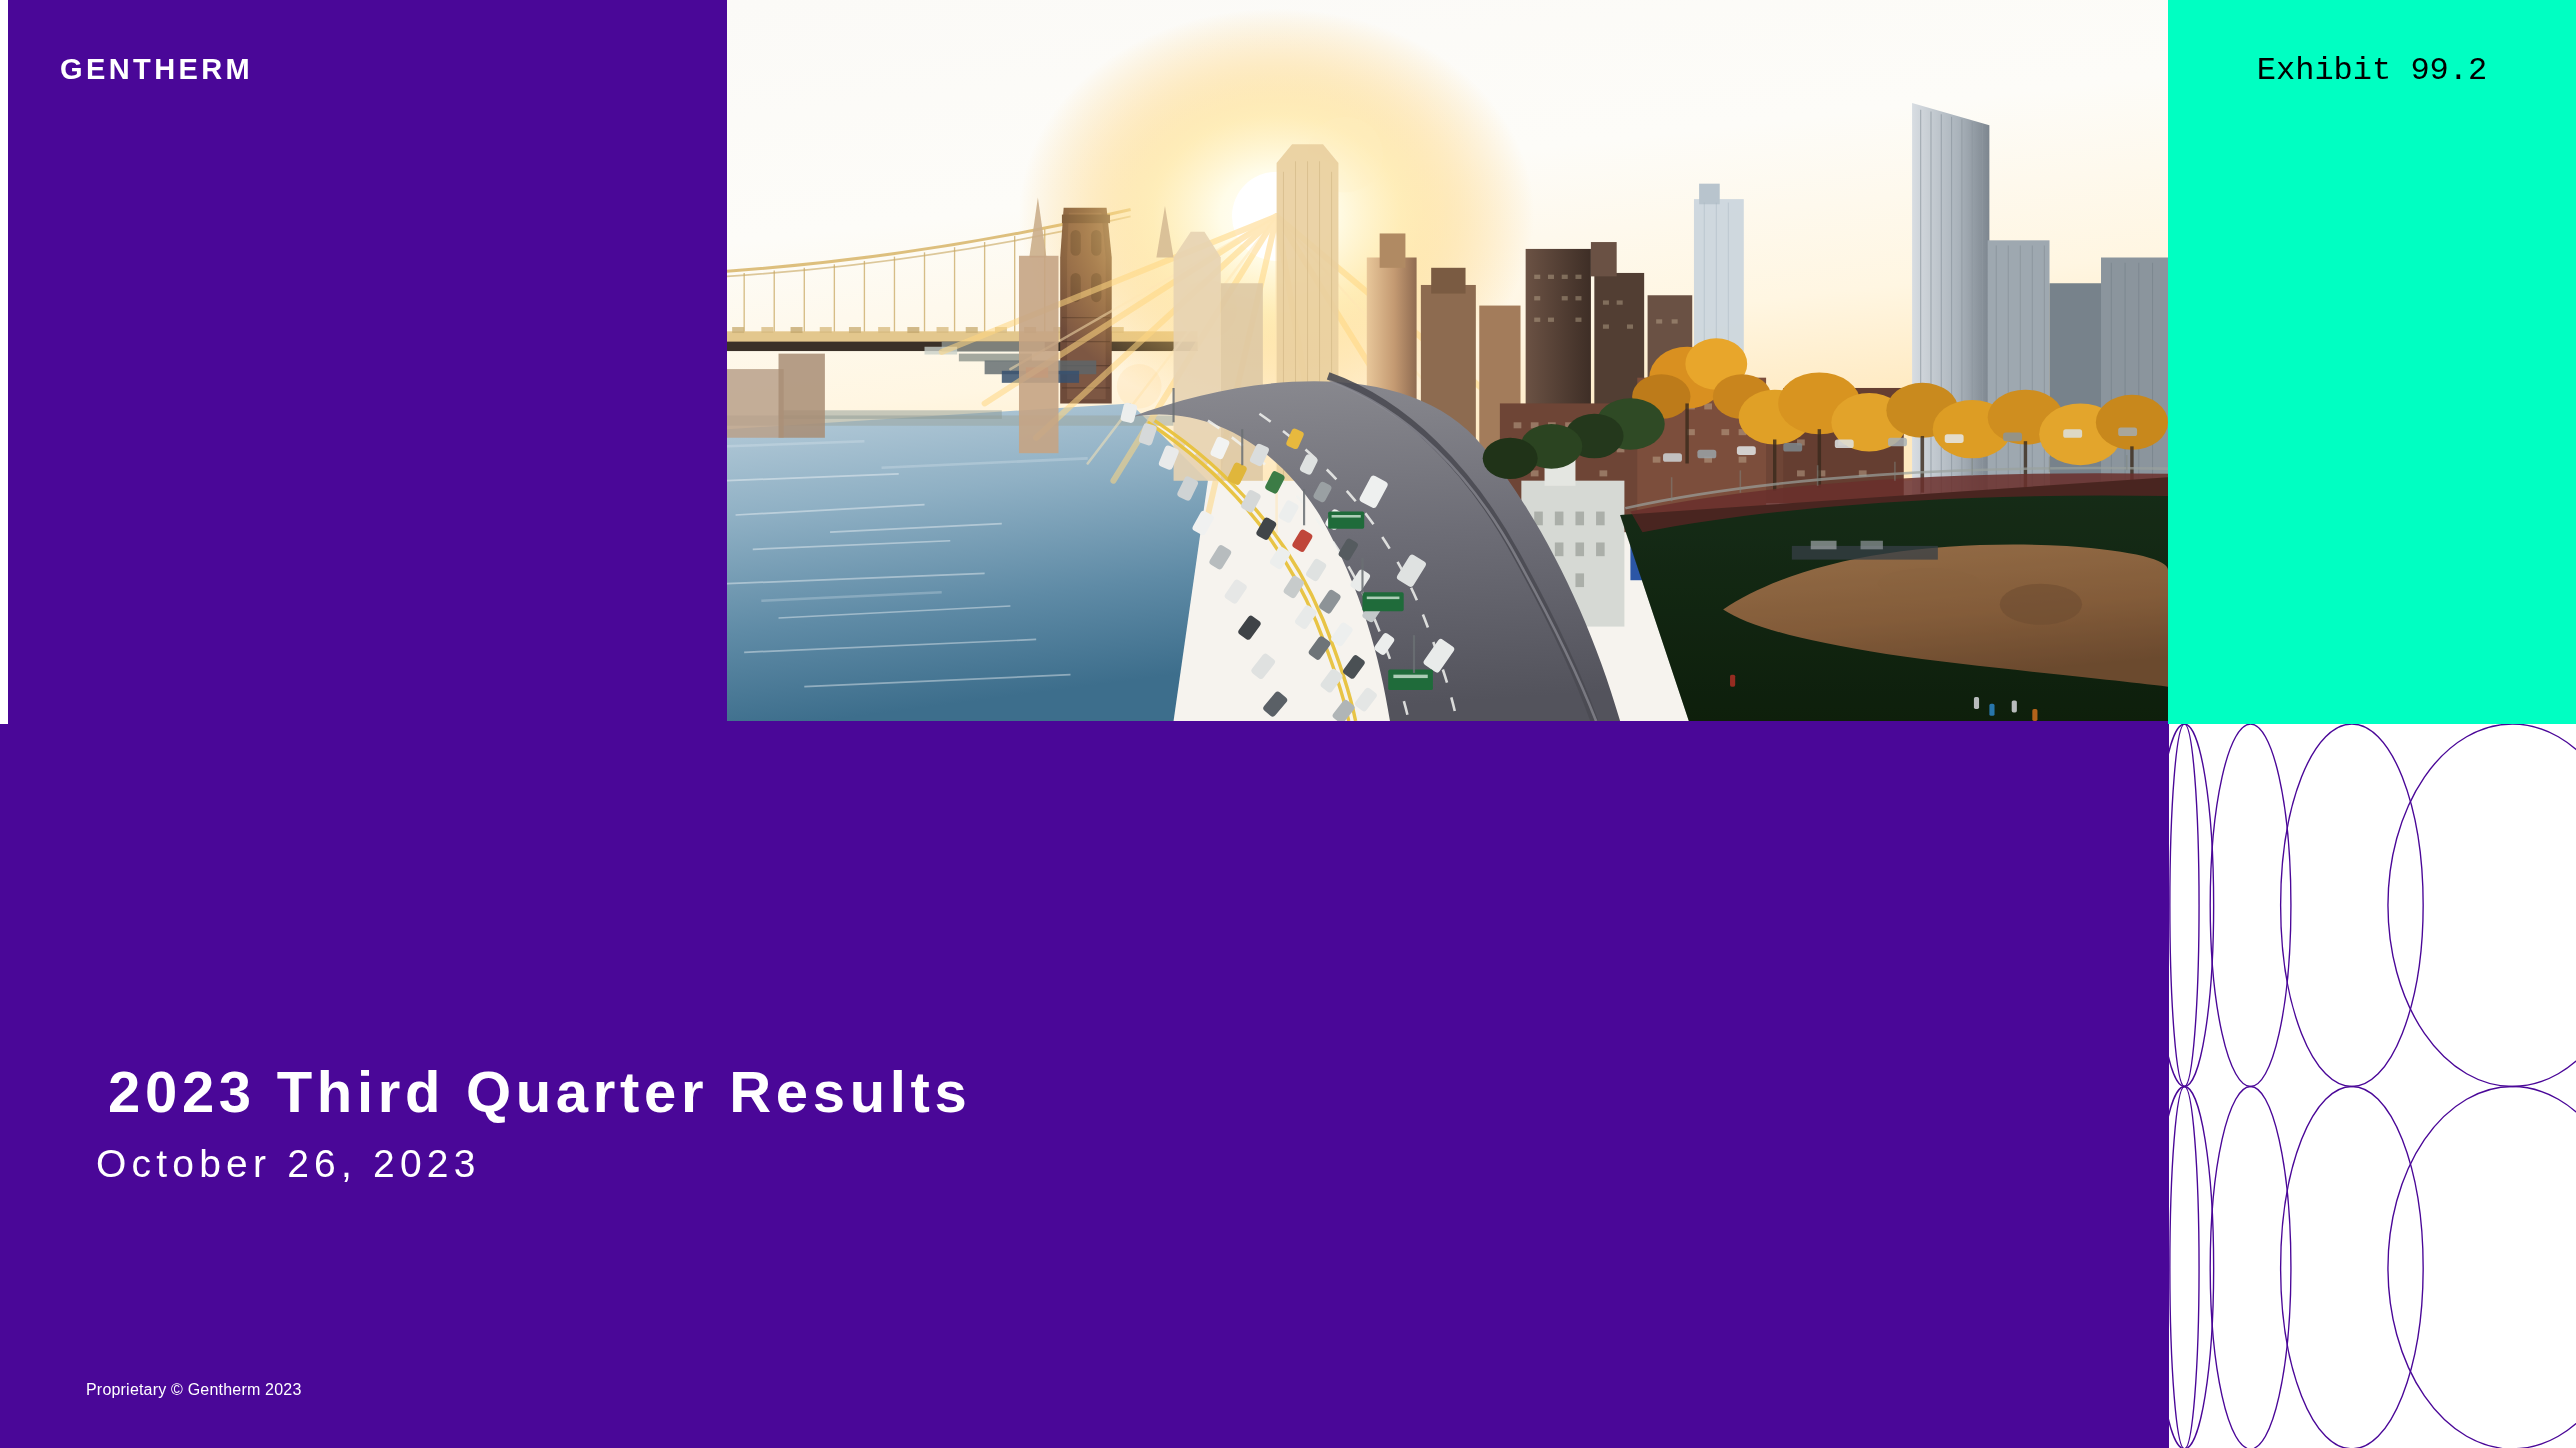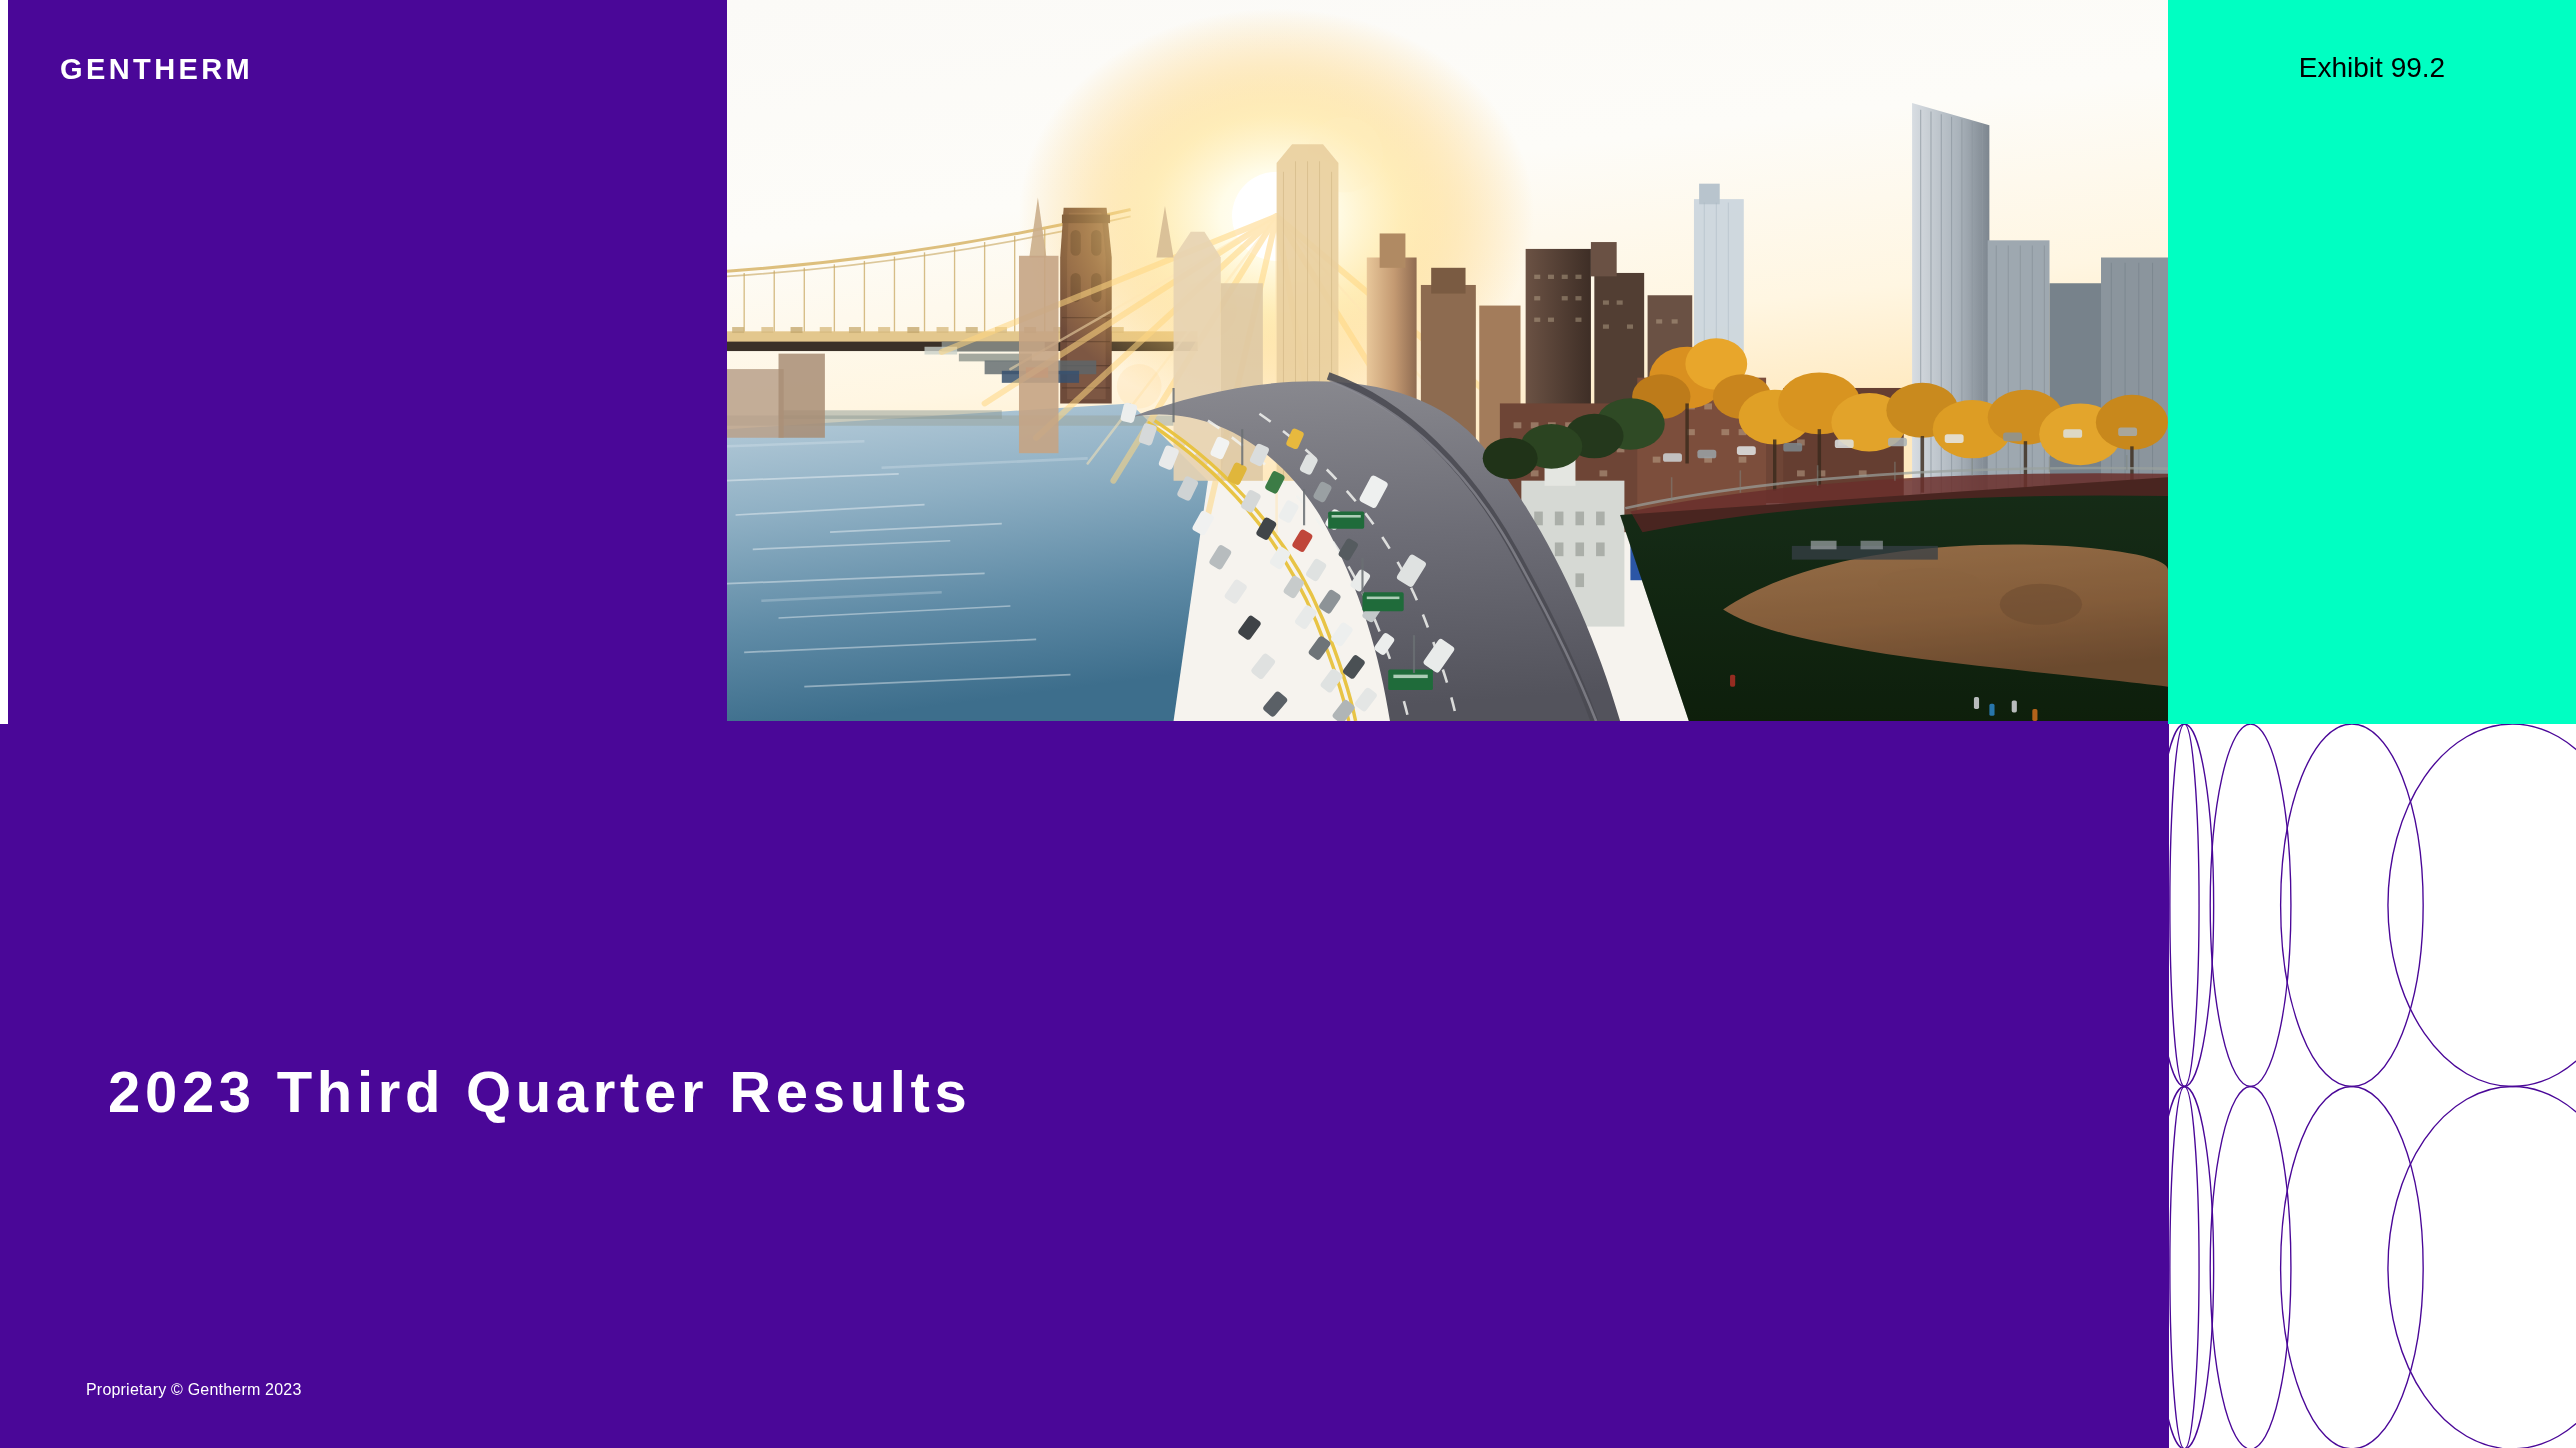--- a/index.html
+++ b/index.html
@@ -38,23 +38,23 @@
     position:absolute;
     left:2168px; top:0;
     width:408px; height:724px;
     background:#00FFC2;
   }
   .exhibit-label {
     position:absolute;
     left:0; top:52px;
     width:408px;
     text-align:center;
-    font-size:28px;
+    font-size:32px;
     color:#000000;
-    font-family:Liberation Sans, sans-serif;
+    font-family:Liberation Mono, monospace;
     letter-spacing:0px;
   }
 
   
   .ellipse-panel {
     position:absolute;
     left:2169px; top:724px;
     width:407px; height:725px;
     background:#ffffff;
     overflow:hidden;
@@ -612,17 +612,18 @@
         <ellipse cx="95" cy="633" rx="47" ry="211"></ellipse>
         <ellipse cx="213" cy="633" rx="83" ry="211"></ellipse>
         <ellipse cx="400" cy="633" rx="145" ry="211"></ellipse>
       </g>
     </svg>
   </div>
 
   <div class="logo">GENTHERM</div>
 
   <div class="title">2023 Third Quarter Results</div>
+  <div class="subtitle">October 26, 2023</div>
 
   <div class="footer">Proprietary © Gentherm 2023</div>
 
 </div>
 
 
 </body></html>

